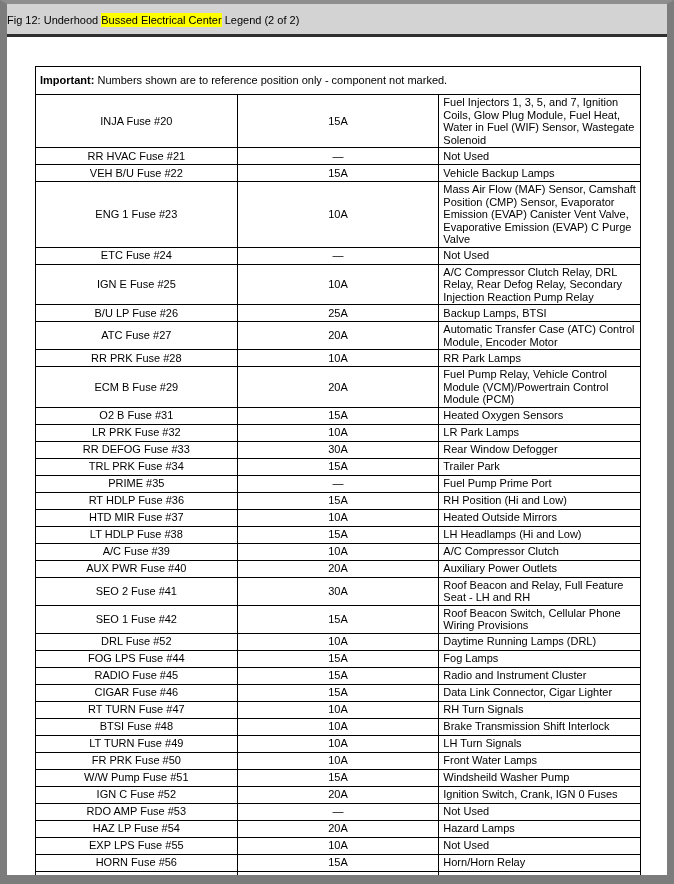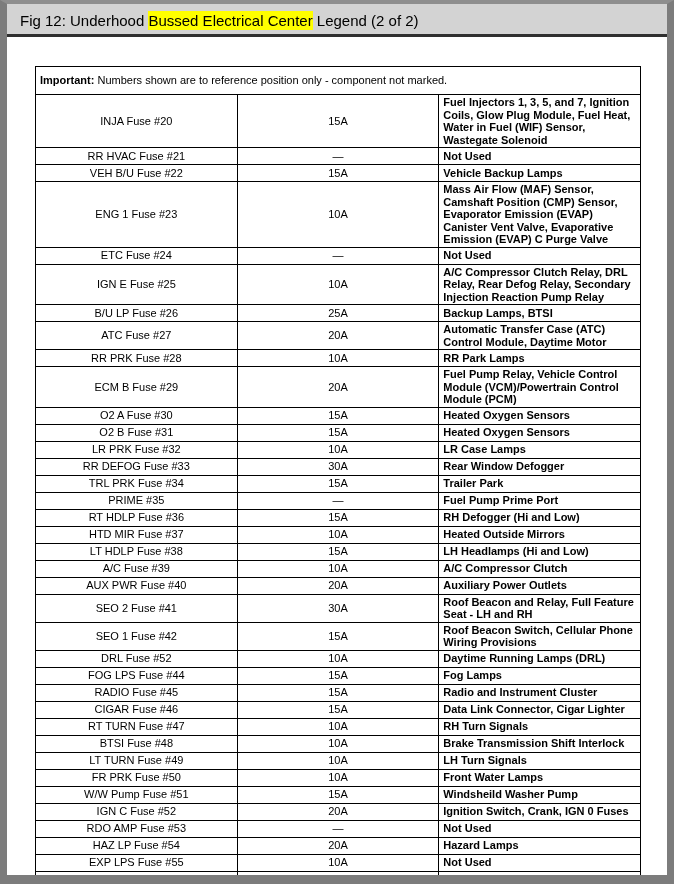--- a/index.html
+++ b/index.html
@@ -16,22 +16,21 @@
     border-right: 7px solid #7c7c7c;
     border-top: 4px solid #8e8e8e;
     border-bottom: 9px solid #7c7c7c;
     background: #ffffff;
     overflow: hidden;
   }
   .titlebar {
     background: #d3d3d3;
     height: 33px;
     line-height: 33px;
-    padding-left: 13px;
-    font-size: 15px;
+    font-size: 11px;
     color: #000000;
     border-bottom: 3px solid #2f2f2f;
     white-space: nowrap;
   }
   .titlebar mark {
     background: #ffff00;
     color: #000;
     padding: 1px 0;
   }
   .page {
@@ -50,21 +49,21 @@
     padding: 1px 4px;
     line-height: 12.5px;
     vertical-align: middle;
   }
   td.important-cell {
     padding: 2px 4px;
     height: 28px;
   }
   td.col-name  { width: 168px; text-align: center; height: 17px; }
   td.col-amp   { width: 86px;  text-align: center; }
-  td.col-desc  { width: 352px; text-align: left; font-weight: bold; }
+  td.col-desc  { width: 352px; text-align: left; }
   .blue-chip {
     position: absolute;
     right: 0px;
     bottom: -9px;
     width: 78px;
     height: 9px;
     background: #3f6ab8;
   }
 </style>
 </head>
@@ -115,66 +114,61 @@
             <td class="col-desc">A/C Compressor Clutch Relay, DRL Relay, Rear Defog Relay, Secondary Injection Reaction Pump Relay</td>
           </tr>
           <tr>
             <td class="col-name">B/U LP Fuse #26</td>
             <td class="col-amp">25A</td>
             <td class="col-desc">Backup Lamps, BTSI</td>
           </tr>
           <tr>
             <td class="col-name">ATC Fuse #27</td>
             <td class="col-amp">20A</td>
-            <td class="col-desc">Automatic Transfer Case (ATC) Control Module, Daytime Motor</td>
+            <td class="col-desc">Automatic Transfer Case (ATC) Control Module, Encoder Motor</td>
           </tr>
           <tr>
             <td class="col-name">RR PRK Fuse #28</td>
             <td class="col-amp">10A</td>
             <td class="col-desc">RR Park Lamps</td>
           </tr>
           <tr>
             <td class="col-name">ECM B Fuse #29</td>
             <td class="col-amp">20A</td>
             <td class="col-desc">Fuel Pump Relay, Vehicle Control Module (VCM)/Powertrain Control Module (PCM)</td>
           </tr>
           <tr>
-            <td class="col-name">O2 A Fuse #30</td>
+            <td class="col-name">O2 B Fuse #31</td>
             <td class="col-amp">15A</td>
             <td class="col-desc">Heated Oxygen Sensors</td>
           </tr>
           <tr>
-            <td class="col-name">O2 B Fuse #31</td>
-            <td class="col-amp">15A</td>
-            <td class="col-desc">Heated Oxygen Sensors</td>
-          </tr>
-          <tr>
             <td class="col-name">LR PRK Fuse #32</td>
             <td class="col-amp">10A</td>
-            <td class="col-desc">LR Case Lamps</td>
+            <td class="col-desc">LR Park Lamps</td>
           </tr>
           <tr>
             <td class="col-name">RR DEFOG Fuse #33</td>
             <td class="col-amp">30A</td>
             <td class="col-desc">Rear Window Defogger</td>
           </tr>
           <tr>
             <td class="col-name">TRL PRK Fuse #34</td>
             <td class="col-amp">15A</td>
             <td class="col-desc">Trailer Park</td>
           </tr>
           <tr>
             <td class="col-name">PRIME #35</td>
             <td class="col-amp">—</td>
             <td class="col-desc">Fuel Pump Prime Port</td>
           </tr>
           <tr>
             <td class="col-name">RT HDLP Fuse #36</td>
             <td class="col-amp">15A</td>
-            <td class="col-desc">RH Defogger (Hi and Low)</td>
+            <td class="col-desc">RH Position (Hi and Low)</td>
           </tr>
           <tr>
             <td class="col-name">HTD MIR Fuse #37</td>
             <td class="col-amp">10A</td>
             <td class="col-desc">Heated Outside Mirrors</td>
           </tr>
           <tr>
             <td class="col-name">LT HDLP Fuse #38</td>
             <td class="col-amp">15A</td>
             <td class="col-desc">LH Headlamps (Hi and Low)</td>

